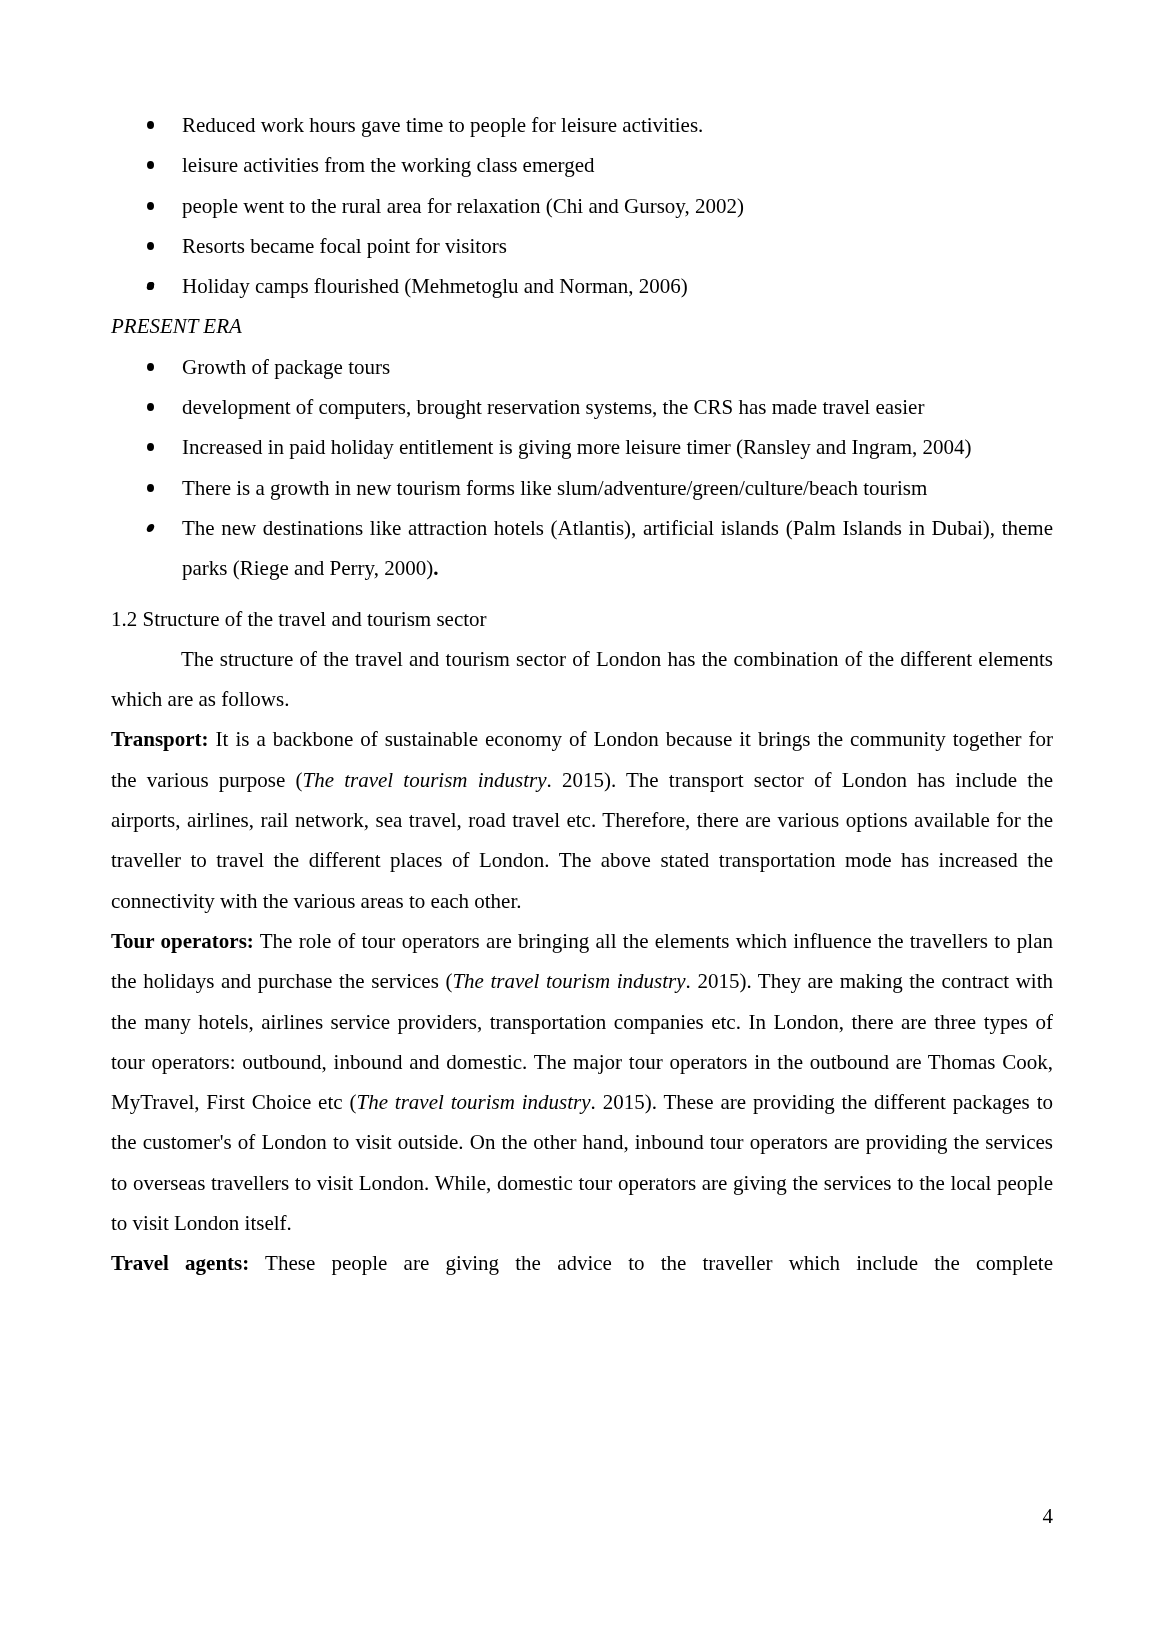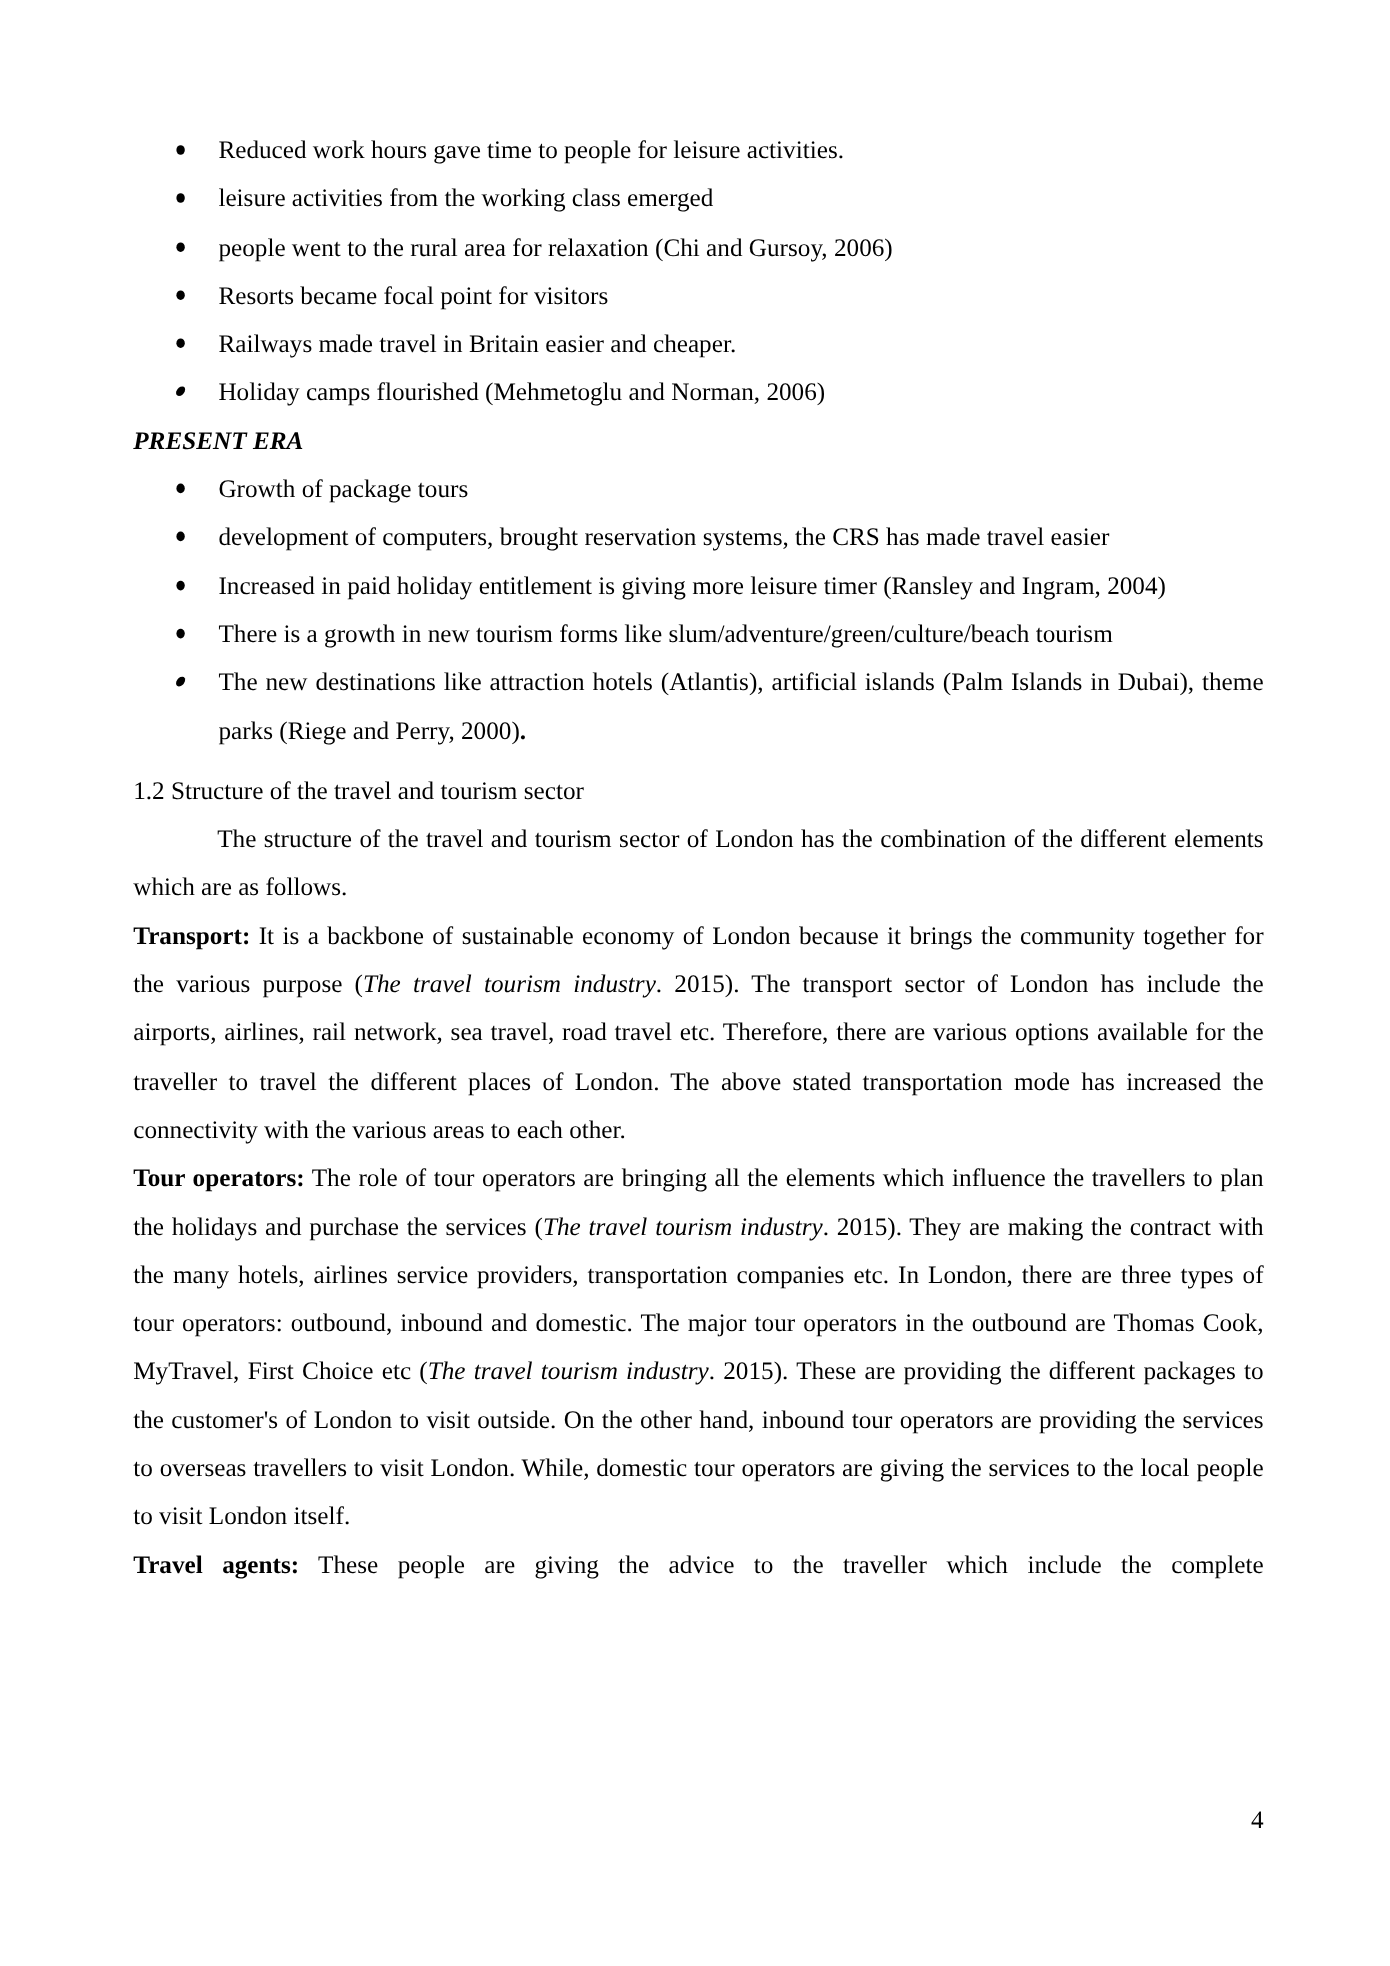--- a/index.html
+++ b/index.html
@@ -8,39 +8,39 @@
       font-family: "Liberation Serif", serif; color: #000; font-size: 21px;
     }
     .page { position: absolute; left: 111px; top: 105px; width: 942px; }
     ul.bullets { list-style: none; margin: 0; padding: 0; }
     ul.bullets li { position: relative; padding-left: 71px; line-height: 40.3px; text-align: justify; }
     ul.bullets li .bullet {
       position: absolute; left: 36px; top: 16px; width: 7px; height: 8px;
       border-radius: 50%; background: #000;
     }
     ul.bullets li .bullet.tilt { transform: skewX(-20deg); }
-    .era-heading { font-weight: bold; font-style: italic; line-height: 40.3px; }
+    .era-heading { font-weight: normal; font-style: italic; line-height: 40.3px; }
     .section-heading { line-height: 40.3px; margin-top: 10px; }
     p.para { margin: 0; line-height: 40.3px; text-align: justify; }
     p.indent { text-indent: 70px; }
     .b { font-weight: bold; }
     .i { font-style: italic; }
     .page-number { position: absolute; right: 105px; top: 1504px; font-size: 21px; }
   </style>
 </head>
 <body>
 
 <div class="page">
 
   <ul class="bullets">
     <li><span class="bullet"></span><span>Reduced work hours gave time to people for leisure activities.</span></li>
     <li><span class="bullet"></span><span>leisure activities from the working class emerged</span></li>
-    <li><span class="bullet"></span><span>people went to the rural area for relaxation (Chi and Gursoy, 2006)</span></li>
+    <li><span class="bullet"></span><span>people went to the rural area for relaxation (Chi and Gursoy, 2002)</span></li>
     <li><span class="bullet"></span><span>Resorts became focal point for visitors</span></li>
-    <li><span class="bullet"></span><span>Railways made travel in Britain easier and cheaper.</span></li>
+    <li><span class="bullet"></span></li>
     <li><span class="bullet tilt"></span><span>Holiday camps flourished (Mehmetoglu and Norman, 2006)</span></li>
   </ul>
 
   <div class="era-heading">PRESENT ERA</div>
 
   <ul class="bullets">
     <li><span class="bullet"></span><span>Growth of package tours</span></li>
     <li><span class="bullet"></span><span>development of computers, brought reservation systems, the CRS has made travel easier</span></li>
     <li><span class="bullet"></span><span>Increased in paid holiday entitlement is giving more leisure timer (Ransley and Ingram, 2004)</span></li>
     <li><span class="bullet"></span><span>There is a growth in new tourism forms like slum/adventure/green/culture/beach tourism</span></li>

